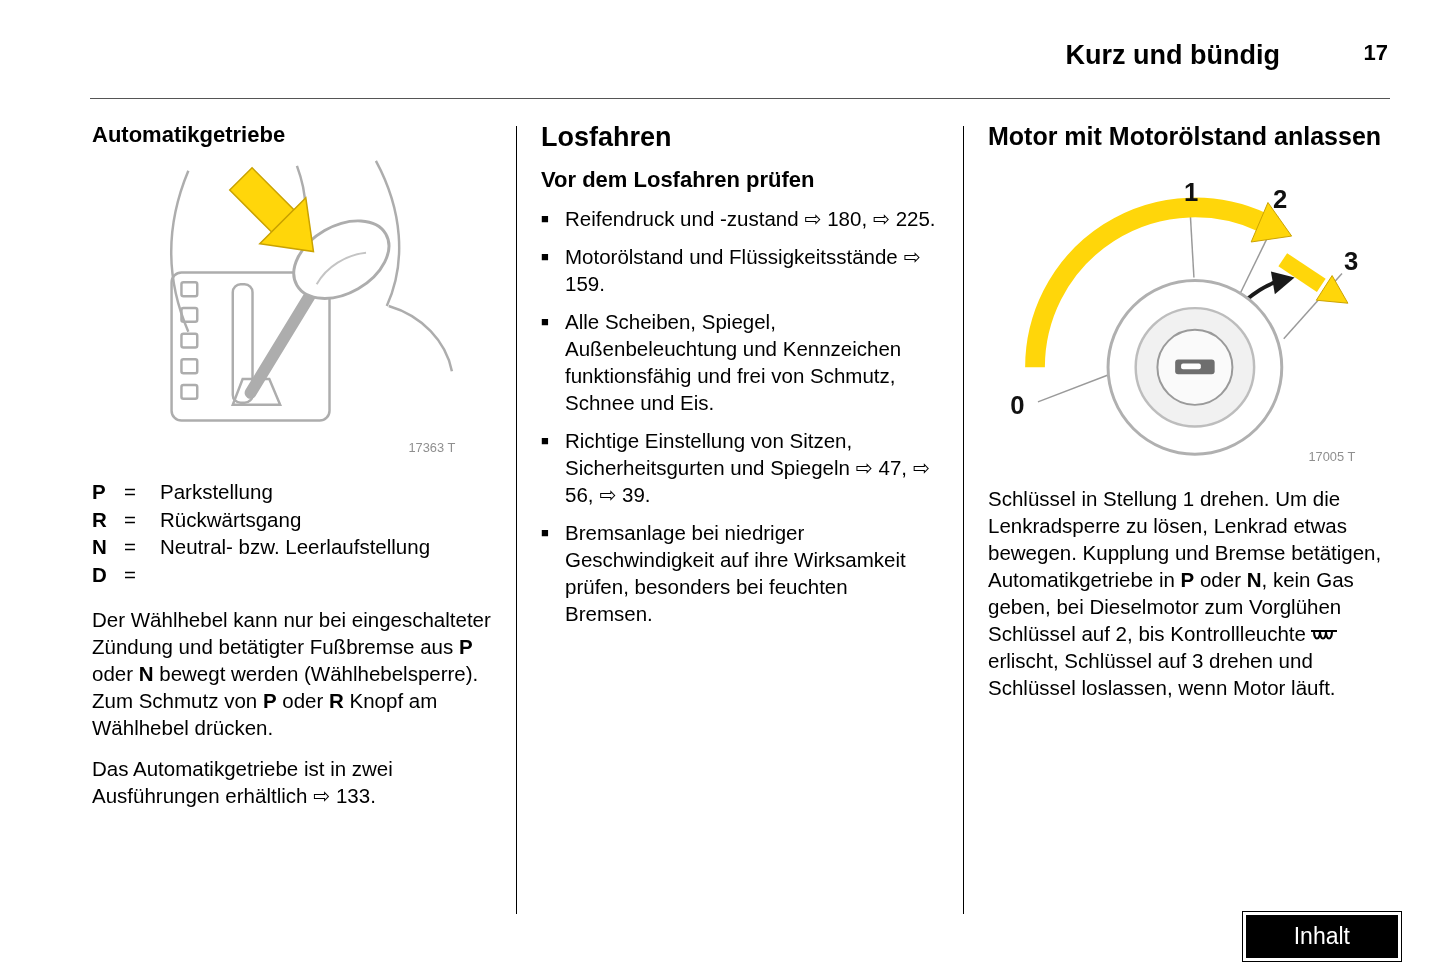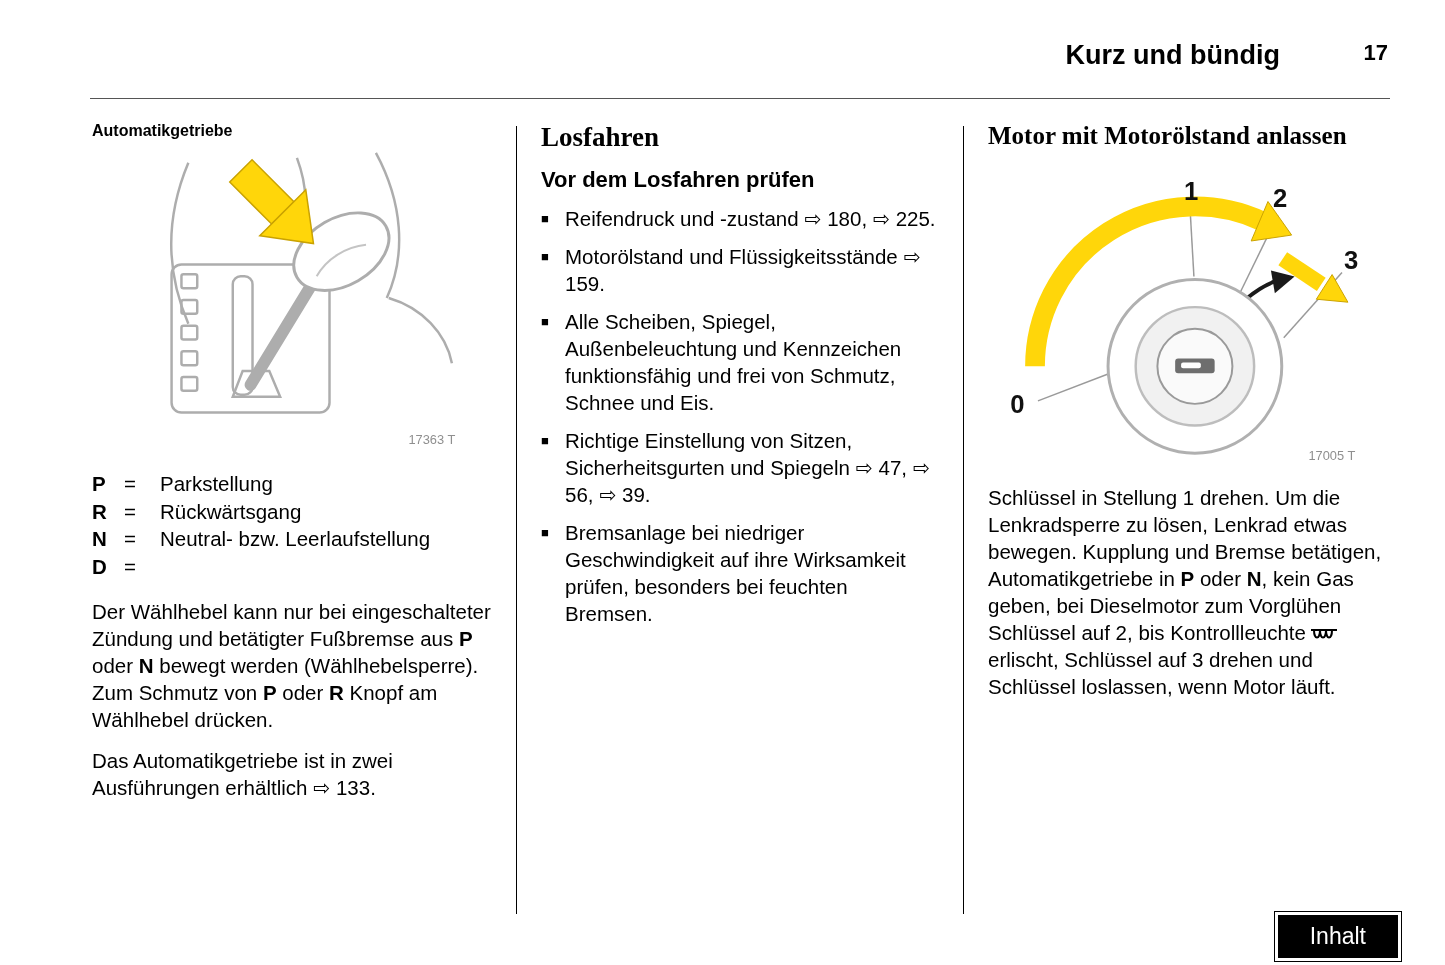--- a/index.html
+++ b/index.html
@@ -16,22 +16,22 @@
   .header-rule { position:absolute; top:88px; left:90px; width:1300px; height:0; border-top:1px solid #555; }
 
   
   .col { position:absolute; top:112px; }
   .col1 { left:92px;  width:400px; }
   .col2 { left:541px; width:397px; }
   .col3 { left:988px; width:400px; }
   .vdiv { position:absolute; top:116px; width:1px; height:788px; background:#000; }
   .vdiv1 { left:516px; } .vdiv2 { left:963px; }
 
-  .h-sub   { font-size:16px; font-weight:bold; margin:0 0 8px 0; }
-  .h-main  { font-size:27px; font-weight:bold; margin:0 0 14px 0;font-family:Liberation Serif, serif; }
+  .h-sub   { font-size:22px; font-weight:bold; margin:0 0 8px 0; }
+  .h-main  { font-size:27px; font-weight:bold; margin:0 0 14px 0; }
   .h-minor { font-size:22px; font-weight:bold; margin:0 0 12px 0; }
 
   .figure { position:relative; width:100%; height:306px; margin:4px 0 14px 0; }
   .figure svg { width:100%; height:100%; display:block; }
 
   .body-text { font-size:20.5px; line-height:27px; margin-bottom:14px; }
   .seg-bold { font-weight:bold; }
 
   
   .legend { margin:16px 0 18px 0; }
@@ -44,21 +44,21 @@
   .checklist { list-style:none; }
   .checklist li { display:flex; font-size:20.5px; line-height:27px; margin-bottom:11px; }
   .checklist .sq { width:24px; flex:0 0 24px; font-size:13px; line-height:27px; }
 
   .glow-icon { display:inline-block; vertical-align:-2px; margin:0 4px; }
 
   
   .inhalt-btn {
     position:absolute; right:47px; bottom:7px;
     background:#000; color:#fff; font-size:23px;
-    padding:8px 32px; cursor:pointer;
+    padding:8px 48px; cursor:pointer;
     outline:1px solid #000; outline-offset:3px;
   }
 
   .fig-caption { font-size:13px; fill:#8f8f8f; }
   .fig-label   { font-size:26px; font-weight:600; fill:#111; }
   .lineart     { stroke:#adadad; fill:none; }
 </style>
 </head>
 <body>
 

